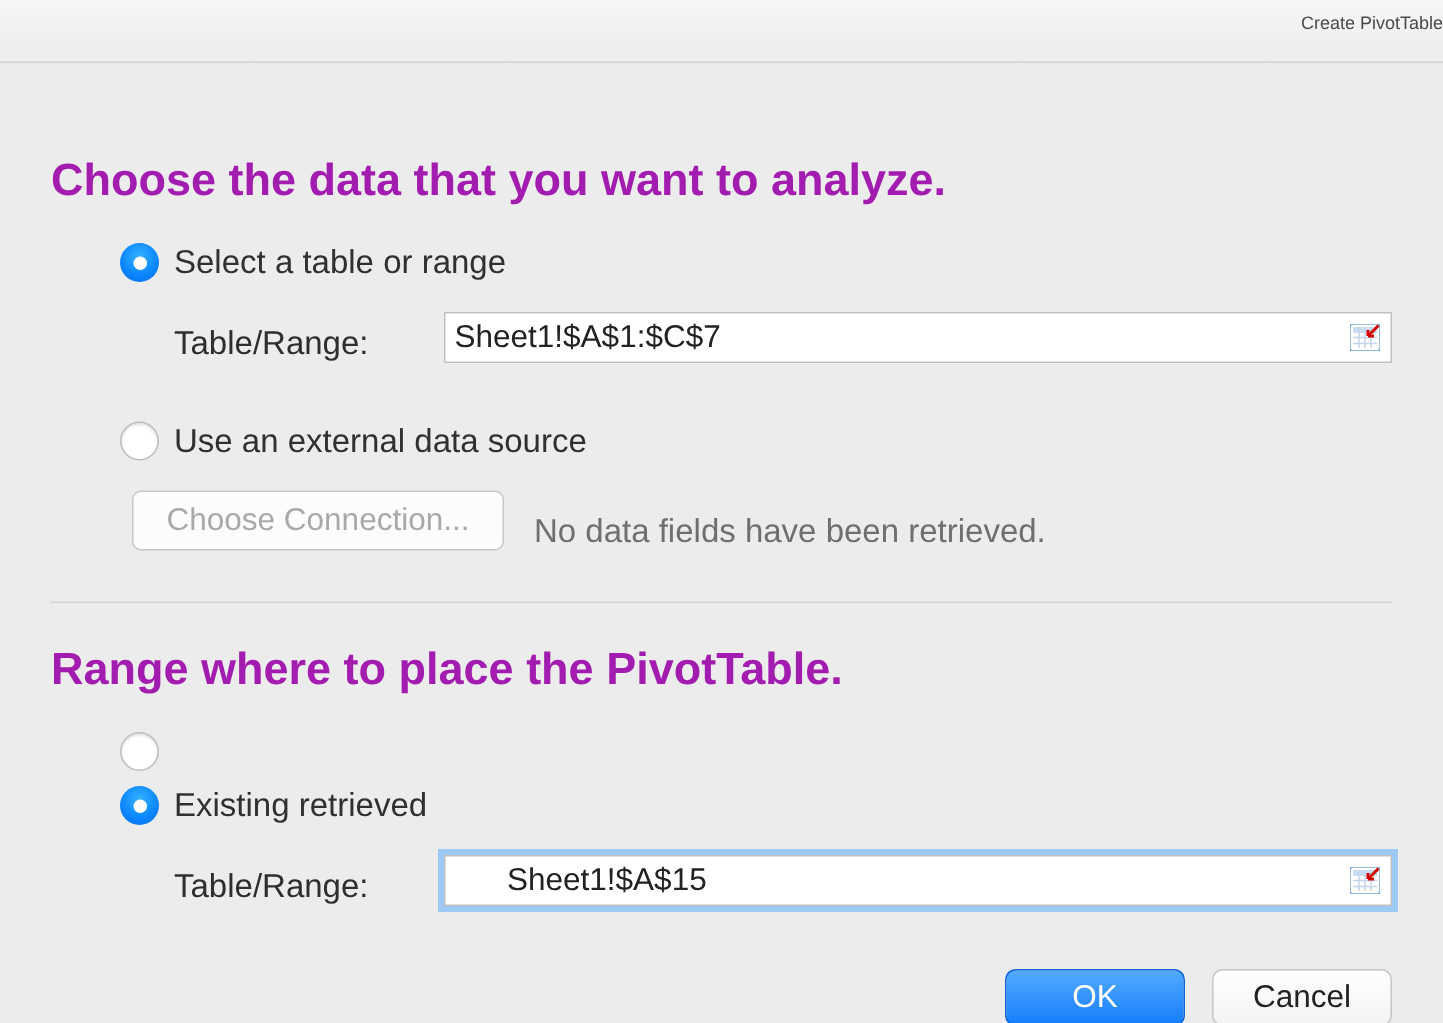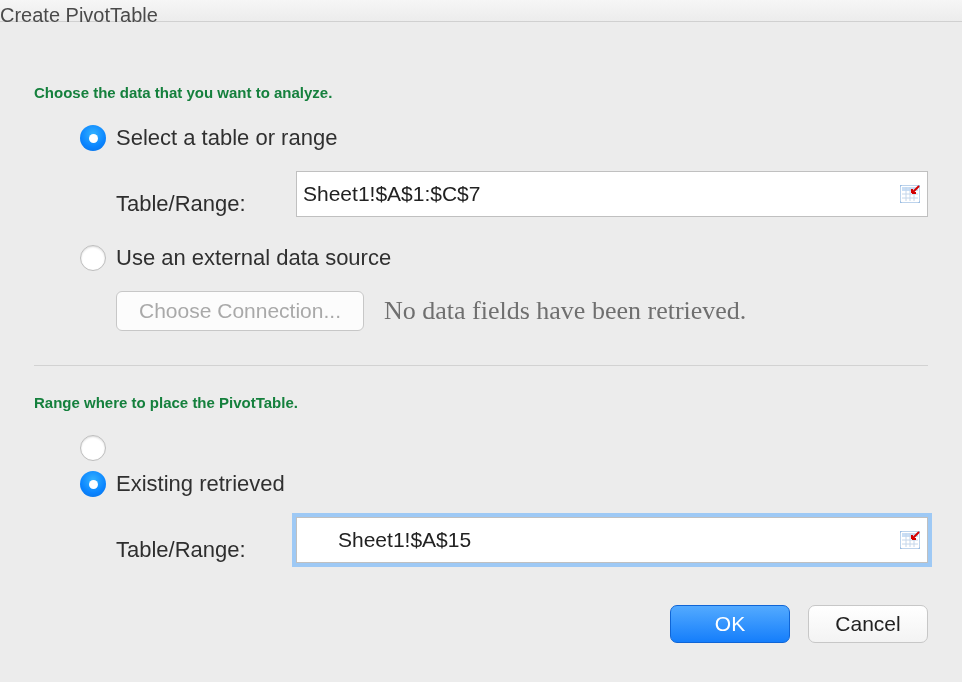--- a/index.html
+++ b/index.html
@@ -4,35 +4,35 @@
 <style>
   * { box-sizing: border-box; }
   html, body {
     margin: 0; padding: 0;
     width: 962px; height: 682px;
     font-family: -apple-system, "Helvetica Neue", Helvetica, Arial, sans-serif;
     background: #ececec;
     color: #222;
   }
   .titlebar {
-    height: 22px;
+    height: 42px;
     line-height: 30px;
-    text-align: left;
-    font-size: 20px;
+    text-align: right;
+    font-size: 12px;
     color: #4a4a4a;
     background: linear-gradient(#f6f6f6, #ececec);
     border-bottom: 1px solid #d0d0d0;
   }
   .content {
     padding: 34px 34px 0 34px;
   }
   .section-title {
-    font-size: 15px;
+    font-size: 30px;
     font-weight: 700;
-    color: #15803d;
+    color: #a21caf;
     margin: 28px 0 24px 0;
   }
   .radio-row {
     display: flex;
     align-items: center;
     margin-left: 46px;
     margin-bottom: 10px;
   }
   .radio {
     width: 26px; height: 26px;
@@ -72,21 +72,21 @@
     width: 180px;
     flex: 0 0 180px;
   }
   .input-wrap {
     flex: 1;
     position: relative;
     display: flex;
     align-items: center;
     background: #fff;
     border: 1px solid #c0c0c0;
-    height: 46px;
+    height: 34px;
   }
   .input-wrap.focused {
     outline: 4px solid #9ec9f5;
     outline-offset: 0;
     padding-left: 35px;
   }
   .txt {
     flex: 1;
     border: none;
     outline: none;
@@ -96,42 +96,41 @@
     color: #222;
     background: transparent;
   }
   .collapse-icon {
     width: 22px; height: 22px;
     margin-right: 6px;
     display: flex; align-items: center; justify-content: center;
   }
   .conn-row {
     display: flex;
-    align-items: center;
-    margin-left: 82px;
+    align-items: flex-end;
+    margin-left: 54px;
     margin-top: 20px;
   }
   .btn {
     border: 1px solid #c7c7c7;
     border-radius: 6px;
     background: linear-gradient(#ffffff, #f3f3f3);
     font-size: 21px;
     padding: 7px 22px;
     color: #333;
     white-space: nowrap;
   }
   .btn.disabled {
     color: #a9a9a9;
     background: #fcfcfc;
   }
   .conn-status {
-    font-size: 26px;
+    font-size: 22px;
     color: #6f6f6f;
     margin-left: 20px;
-    font-family: Liberation Serif, serif;
   }
   .divider {
     border: none;
     border-top: 1px solid #d2d2d2;
     margin: 34px 0 0 0;
   }
   .buttons {
     display: flex;
     justify-content: flex-end;
     gap: 18px;
@@ -181,21 +180,21 @@
           <line x1="14" y1="2" x2="14" y2="16" stroke="#c4d6ea"></line>
           <line x1="2" y1="9" x2="18" y2="9" stroke="#c4d6ea"></line>
           <line x1="2" y1="13" x2="18" y2="13" stroke="#c4d6ea"></line>
           <path d="M19 1 L12 8" stroke="#d40000" stroke-width="2"></path>
           <path d="M12 8 L12 4 M12 8 L16 8" stroke="#d40000" stroke-width="2"></path>
         </svg>
       </span>
     </div>
   </div>
 
-  <div class="radio-row" style="margin-top:28px">
+  <div class="radio-row" style="margin-top:39px">
     <span class="radio"></span>
     <span class="radio-label">Use an external data source</span>
   </div>
 
   <div class="conn-row">
     <div class="btn disabled">Choose Connection...</div>
     <div class="conn-status">No data fields have been retrieved.</div>
   </div>
 
   <hr class="divider">

